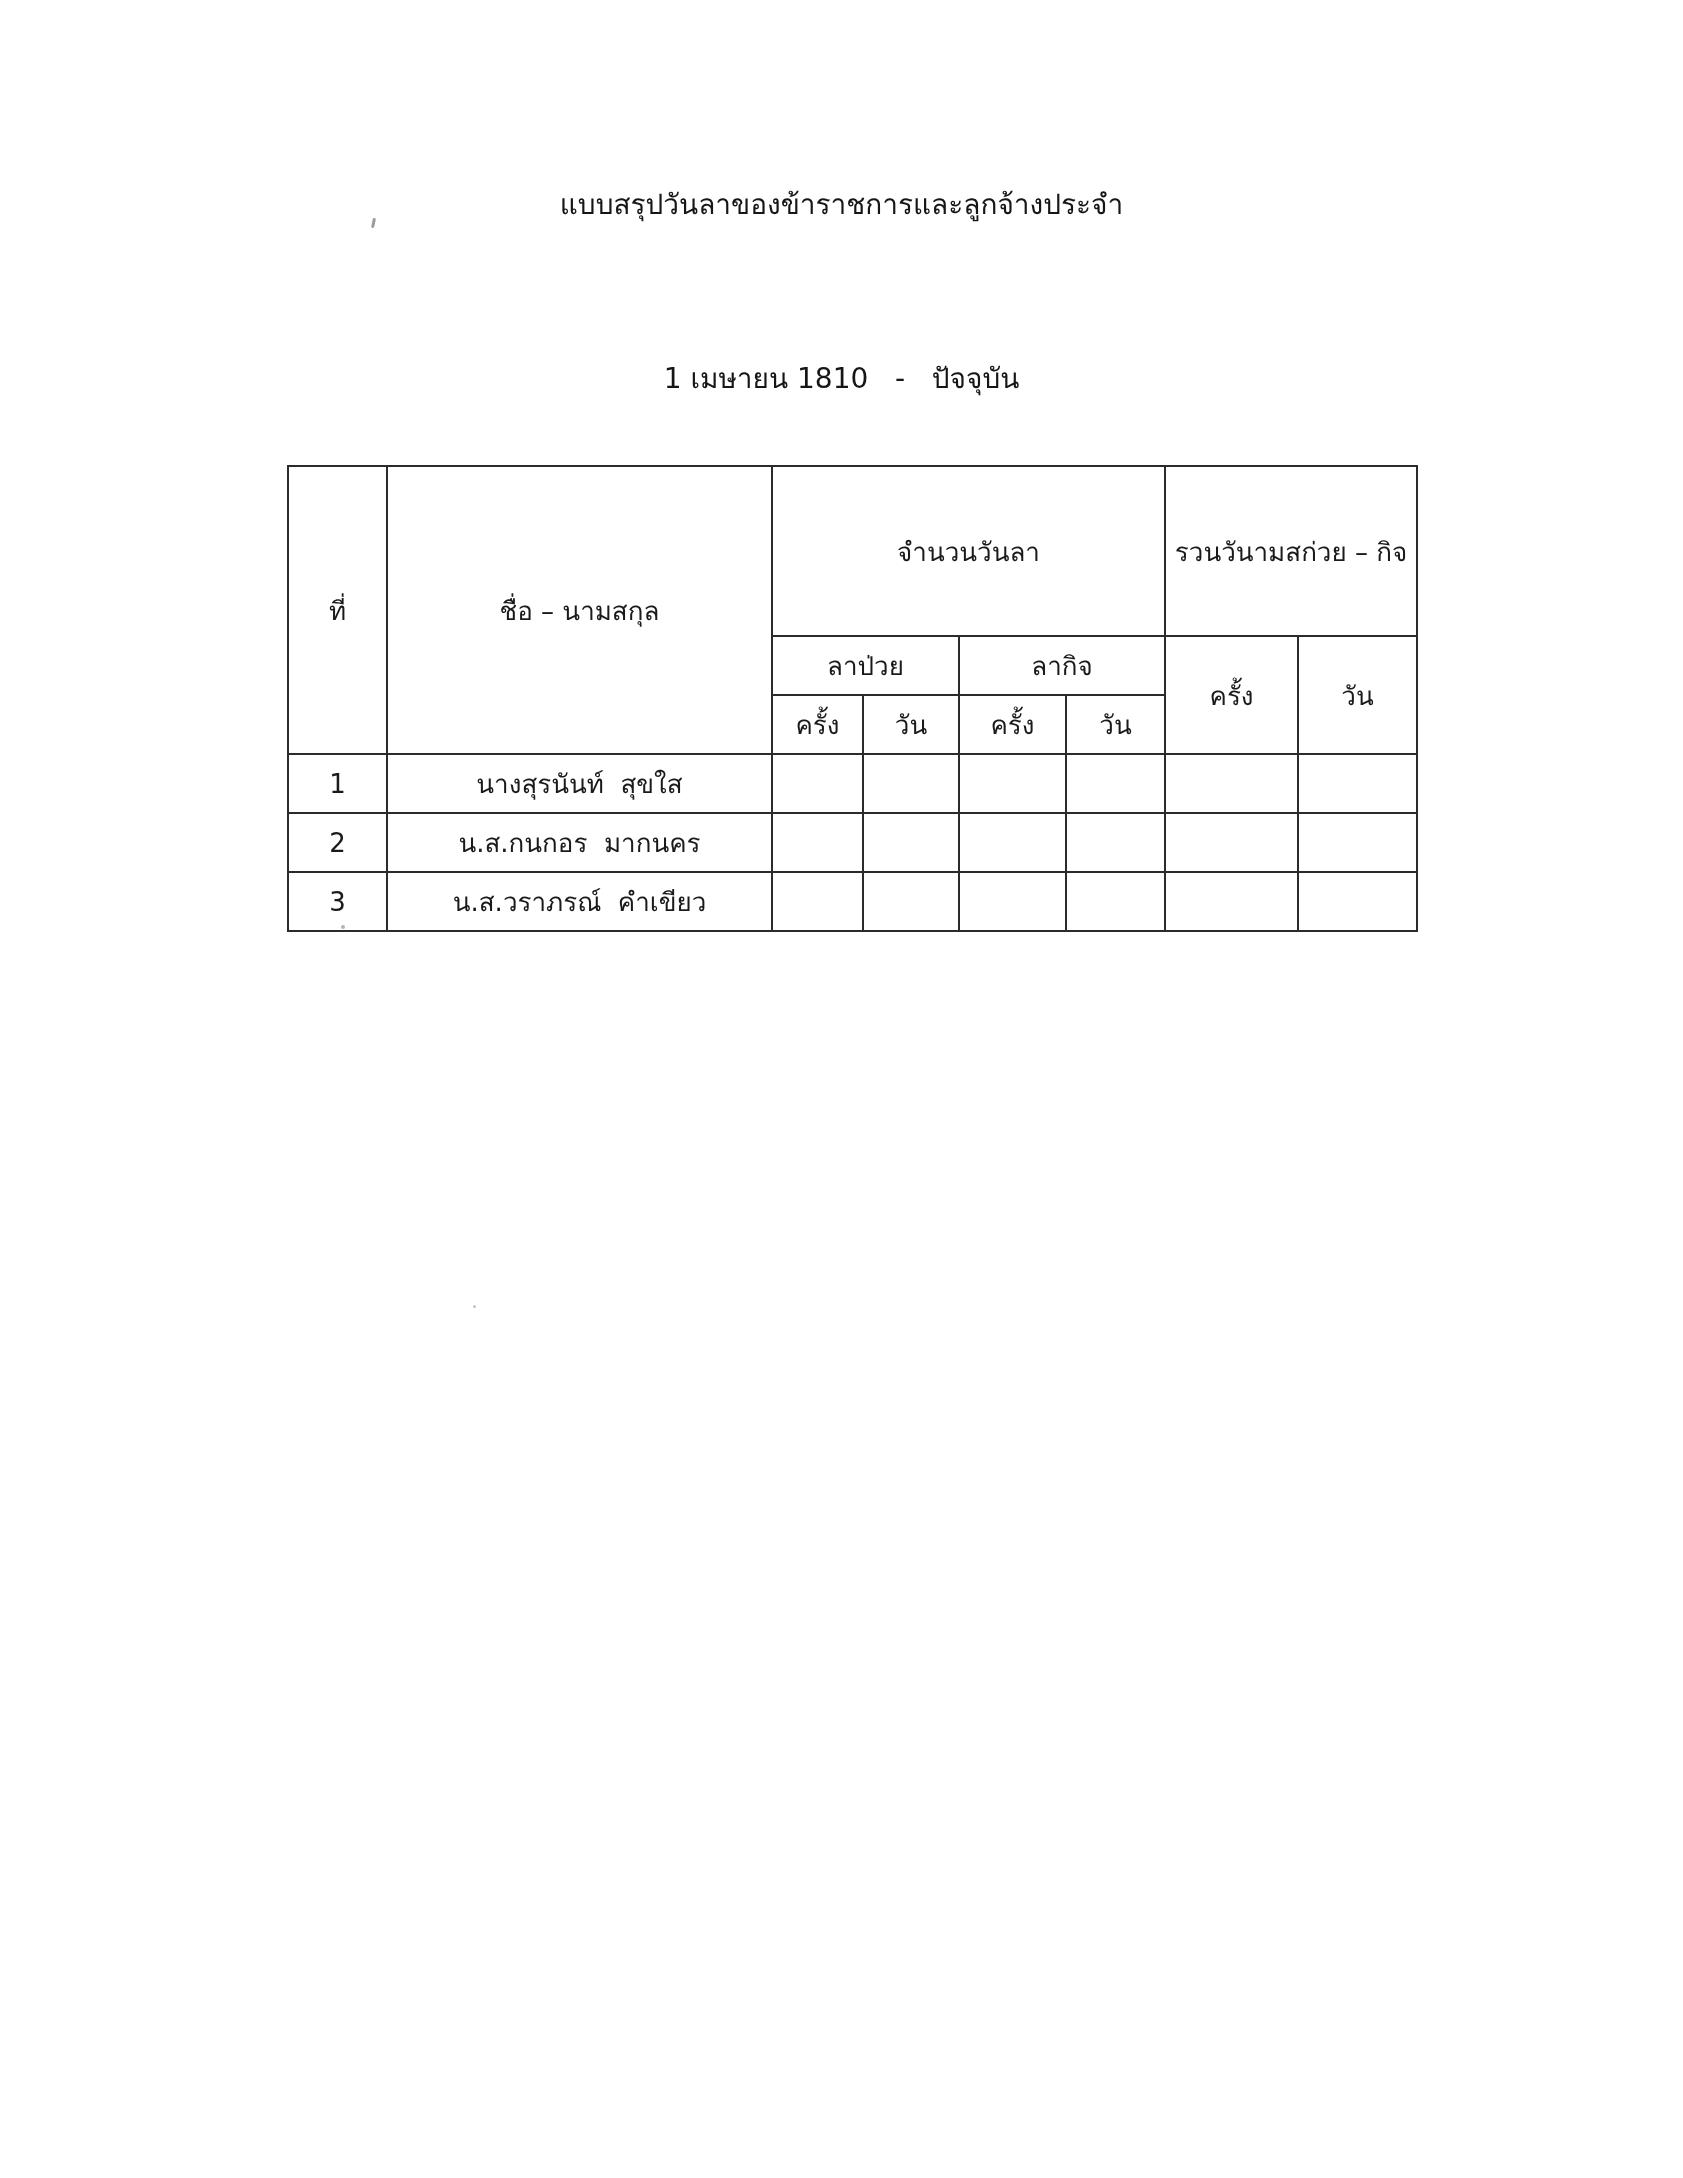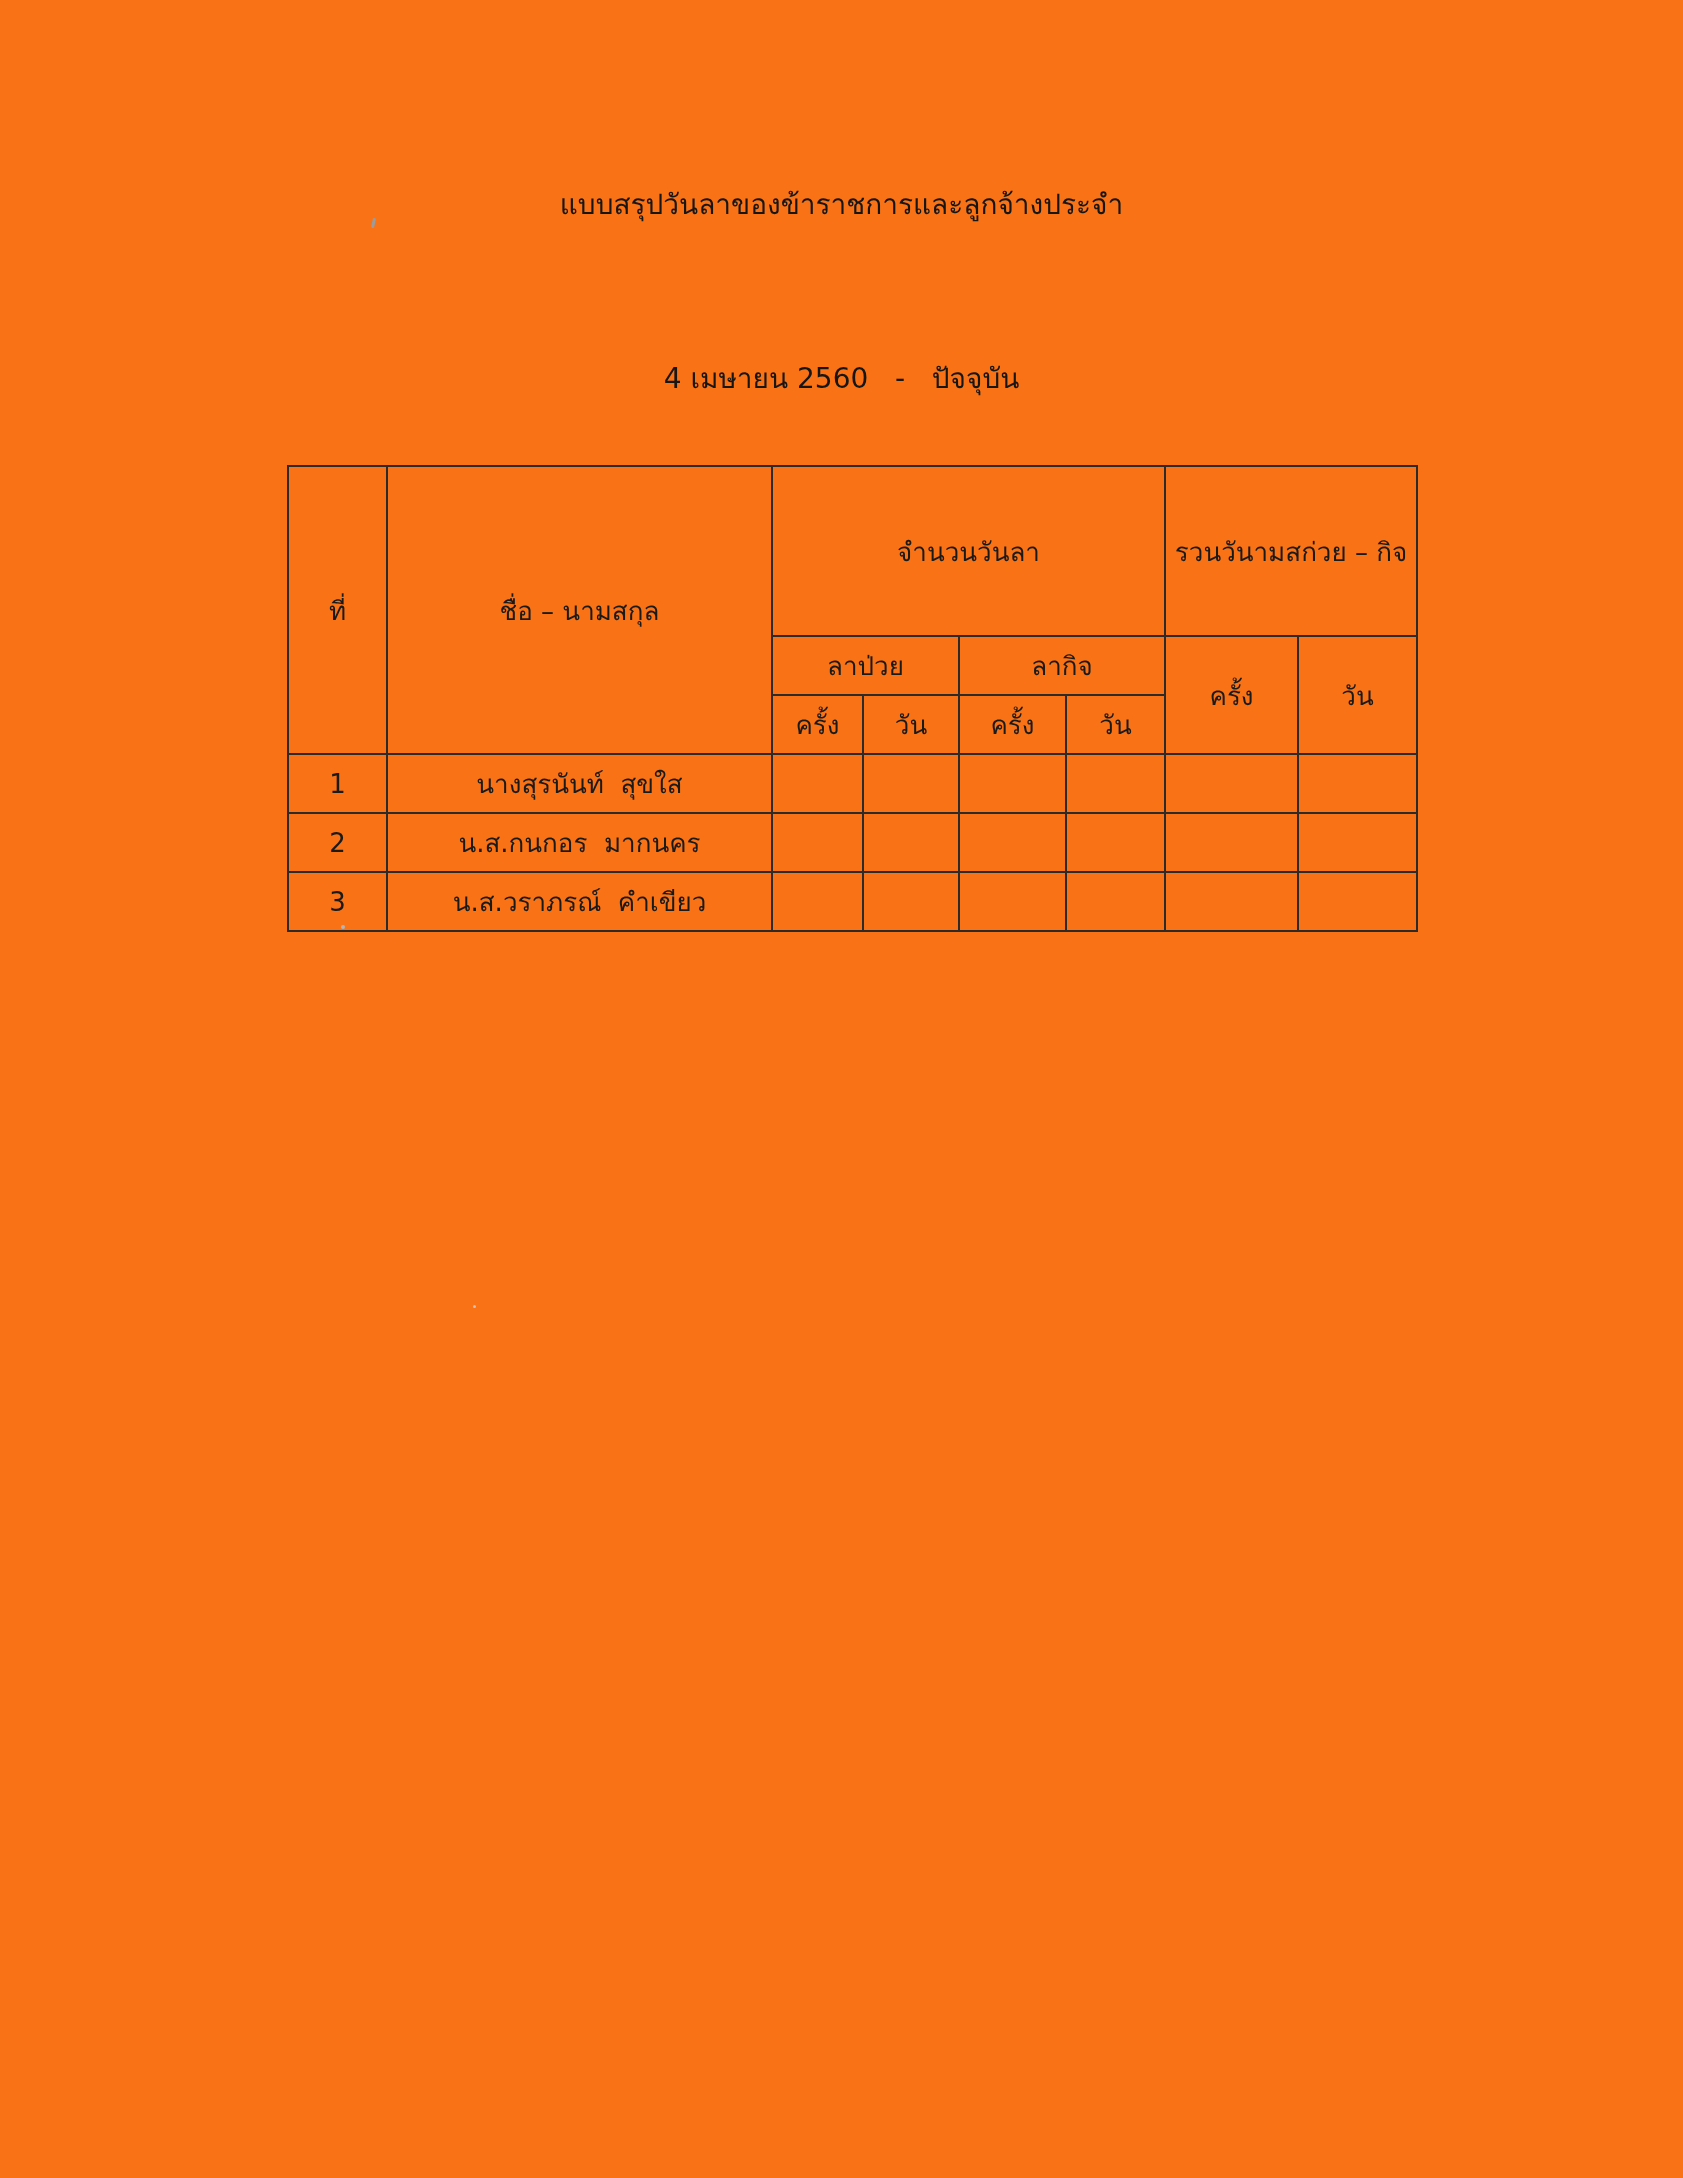--- a/index.html
+++ b/index.html
@@ -6,21 +6,21 @@
   html, body {
     margin: 0;
     padding: 0;
     background: #e8e8e8;
   }
   .page {
     position: relative;
     width: 1683px;
     height: 2178px;
     margin: 0 auto;
-    background: #f97316;
+    background: #ffffff;
     color: #1a1a1a;
     font-family: "DejaVu Sans", sans-serif;
     overflow: hidden;
   }
   .title-line {
     position: absolute;
     left: 0;
     width: 1683px;
     text-align: center;
     font-size: 28px;
@@ -88,21 +88,21 @@
     border-radius: 50%;
     background: #c4c4c4;
   }
 </style>
 </head>
 <body>
 
 <div class="page">
 
   <div class="title-line l1">แบบสรุปวันลาของข้าราชการและลูกจ้างประจำ</div>
-  <div class="title-line l4">4 เมษายน 2560   -   ปัจจุบัน</div>
+  <div class="title-line l4">1 เมษายน 1810   -   ปัจจุบัน</div>
 
   <table class="leave-table">
     <colgroup>
       <col style="width:99px">
       <col style="width:385px">
       <col style="width:91px">
       <col style="width:96px">
       <col style="width:107px">
       <col style="width:99px">
       <col style="width:133px">

